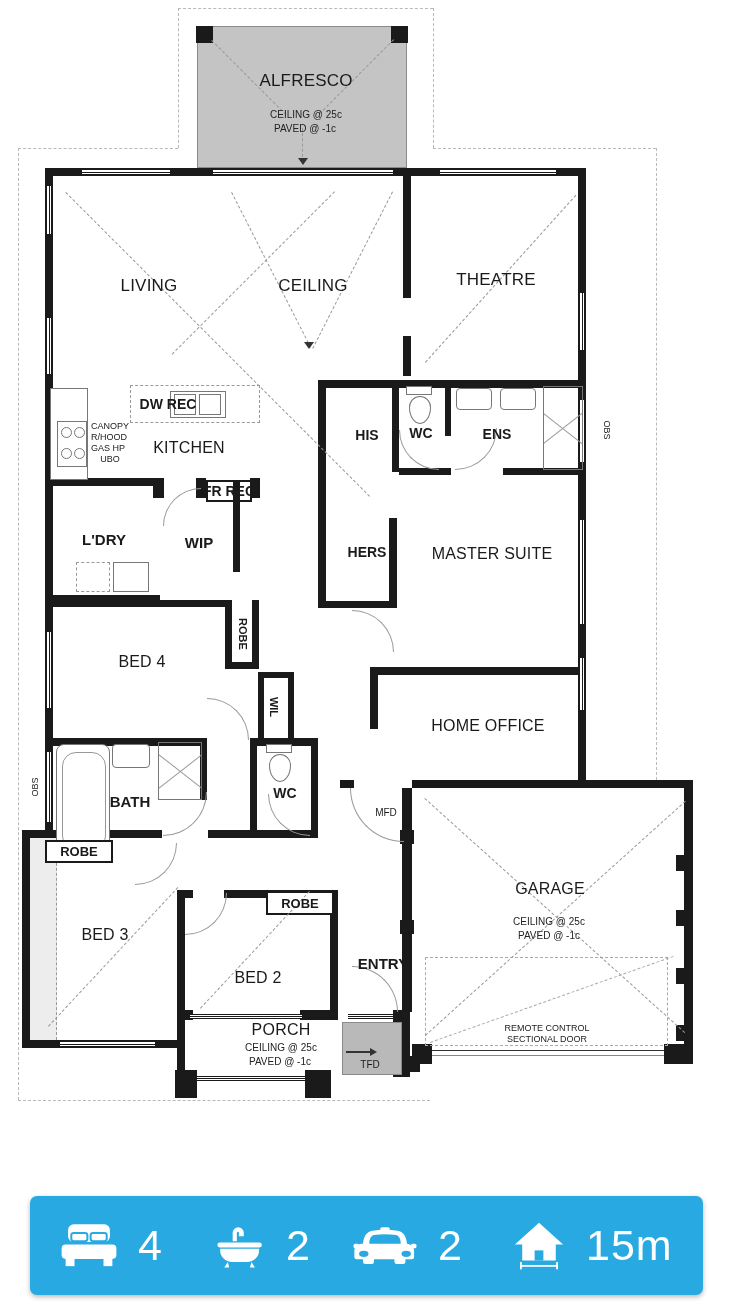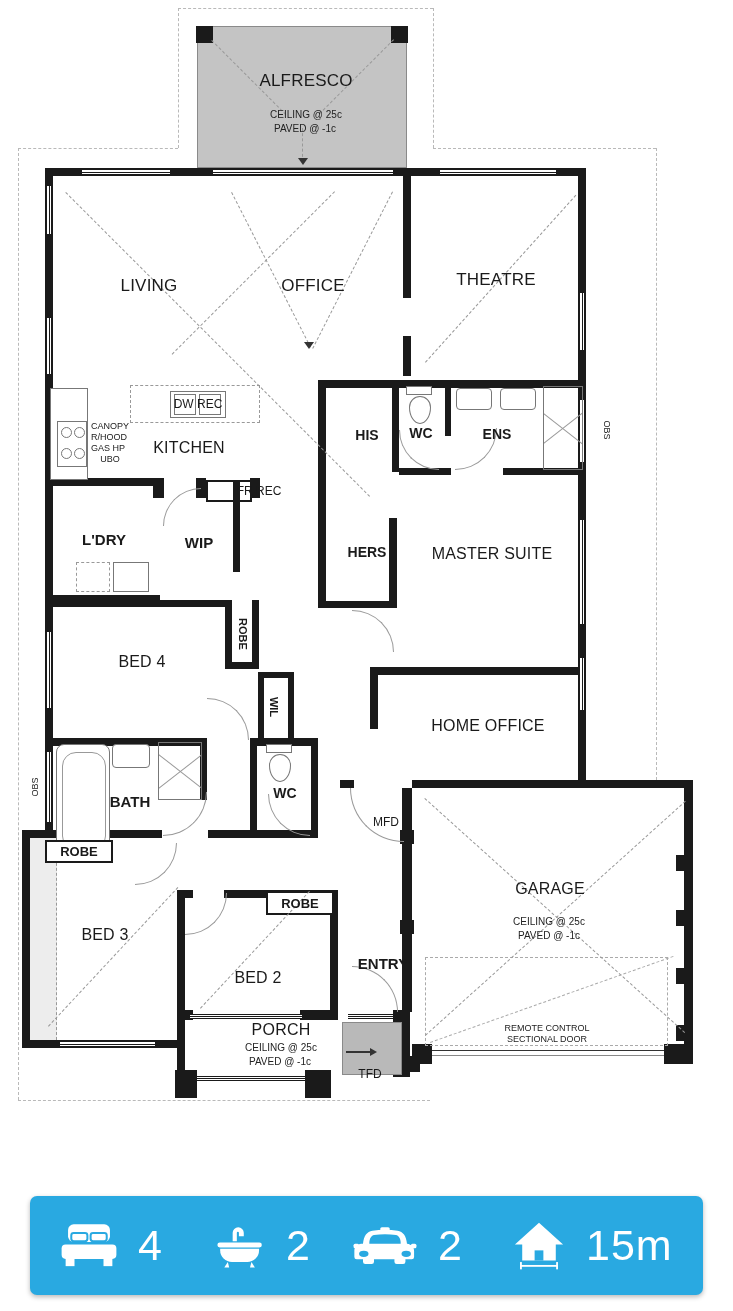--- a/index.html
+++ b/index.html
@@ -12,22 +12,22 @@
   .fix{position:absolute;border:1px solid #777;background:#fff;box-sizing:border-box;}
   .dashbox{position:absolute;border:1px dashed #999;box-sizing:border-box;}
   .grey{position:absolute;background:#c4c4c4;border:1px solid #8a8a8a;box-sizing:border-box;}
   .diag{position:absolute;border-top:1px dashed #999;transform-origin:0 0;height:0;}
   .eave{position:absolute;border-top:1px dashed #b9b9b9;height:0;}
   .eavev{position:absolute;border-left:1px dashed #b9b9b9;width:0;}
   .room{position:absolute;transform:translate(-50%,-50%);font-weight:400;font-size:16px;
         letter-spacing:.2px;white-space:nowrap;}
   .room2{position:absolute;transform:translate(-50%,-50%);font-weight:700;font-size:14px;white-space:nowrap;}
   .note{position:absolute;transform:translate(-50%,-50%);font-size:10px;color:#222;white-space:nowrap;}
-  .tiny{position:absolute;transform:translate(-50%,-50%);font-size:12px;font-weight:400;white-space:nowrap;margin-left:30px;}
-  .tinyr{position:absolute;transform:translate(-50%,-50%);font-size:12px;white-space:nowrap;margin-top:10px;}
+  .tiny{position:absolute;transform:translate(-50%,-50%);font-size:14px;font-weight:700;white-space:nowrap;}
+  .tinyr{position:absolute;transform:translate(-50%,-50%);font-size:10px;white-space:nowrap;}
   .vlab{position:absolute;transform:translate(-50%,-50%) rotate(90deg);font-weight:700;font-size:11px;white-space:nowrap;}
   .vlabccw{position:absolute;transform:translate(-50%,-50%) rotate(-90deg);font-size:9px;white-space:nowrap;}
   .arc{position:absolute;box-sizing:border-box;}
   .arc-tl{border-top:1px solid #999;border-left:1px solid #999;border-top-left-radius:100% 100%;}
   .arc-tr{border-top:1px solid #999;border-right:1px solid #999;border-top-right-radius:100% 100%;}
   .arc-bl{border-bottom:1px solid #999;border-left:1px solid #999;border-bottom-left-radius:100% 100%;}
   .arc-br{border-bottom:1px solid #999;border-right:1px solid #999;border-bottom-right-radius:100% 100%;}
   .tri-d{position:absolute;width:0;height:0;border-left:5px solid transparent;border-right:5px solid transparent;border-top:7px solid #333;}
   .tri-r{position:absolute;width:0;height:0;border-top:4px solid transparent;border-bottom:4px solid transparent;border-left:7px solid #333;}
   .xbox{position:absolute;border:1px solid #777;box-sizing:border-box;overflow:hidden;}
@@ -198,21 +198,21 @@
   <div class="arc arc-tr" style="left:352px;top:610px;width:42px;height:42px;"></div>
   <div class="arc arc-tr" style="left:207px;top:698px;width:42px;height:42px;"></div>
   <div class="arc arc-br" style="left:163px;top:792px;width:44px;height:44px;"></div>
   <div class="arc arc-bl" style="left:268px;top:794px;width:42px;height:42px;"></div>
   <div class="arc arc-bl" style="left:350px;top:788px;width:54px;height:54px;"></div>
   <div class="arc arc-br" style="left:135px;top:843px;width:42px;height:42px;"></div>
   <div class="arc arc-br" style="left:185px;top:893px;width:42px;height:42px;"></div>
   <div class="arc arc-tr" style="left:352px;top:966px;width:46px;height:46px;"></div>
 
   <div class="room" style="left:149px;top:286px;font-size:17px;">LIVING</div>
-  <div class="room" style="left:313px;top:286px;font-size:17px;">OFFICE</div>
+  <div class="room" style="left:313px;top:286px;font-size:17px;">CEILING</div>
   <div class="room" style="left:496px;top:280px;font-size:17px;">THEATRE</div>
   <div class="room" style="left:189px;top:448px;">KITCHEN</div>
   <div class="tiny" style="left:168px;top:404px;">DW REC</div>
   <div class="tiny" style="left:229px;top:491px;">FR REC</div>
   <div style="position:absolute;left:91px;top:421px;font-size:9px;line-height:11px;">
     <div>CANOPY</div>
     <div>R/HOOD</div>
     <div>GAS HP</div>
     <div style="text-align:center;">UBO</div>
   </div>

